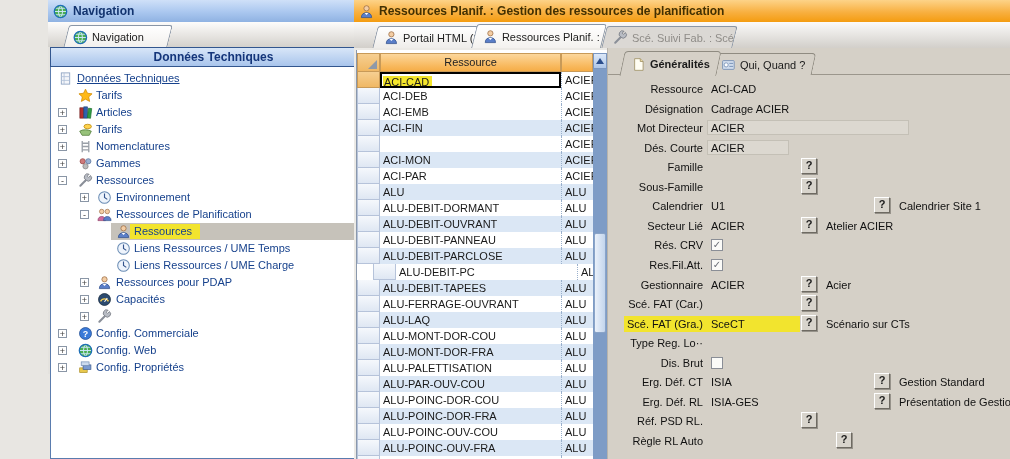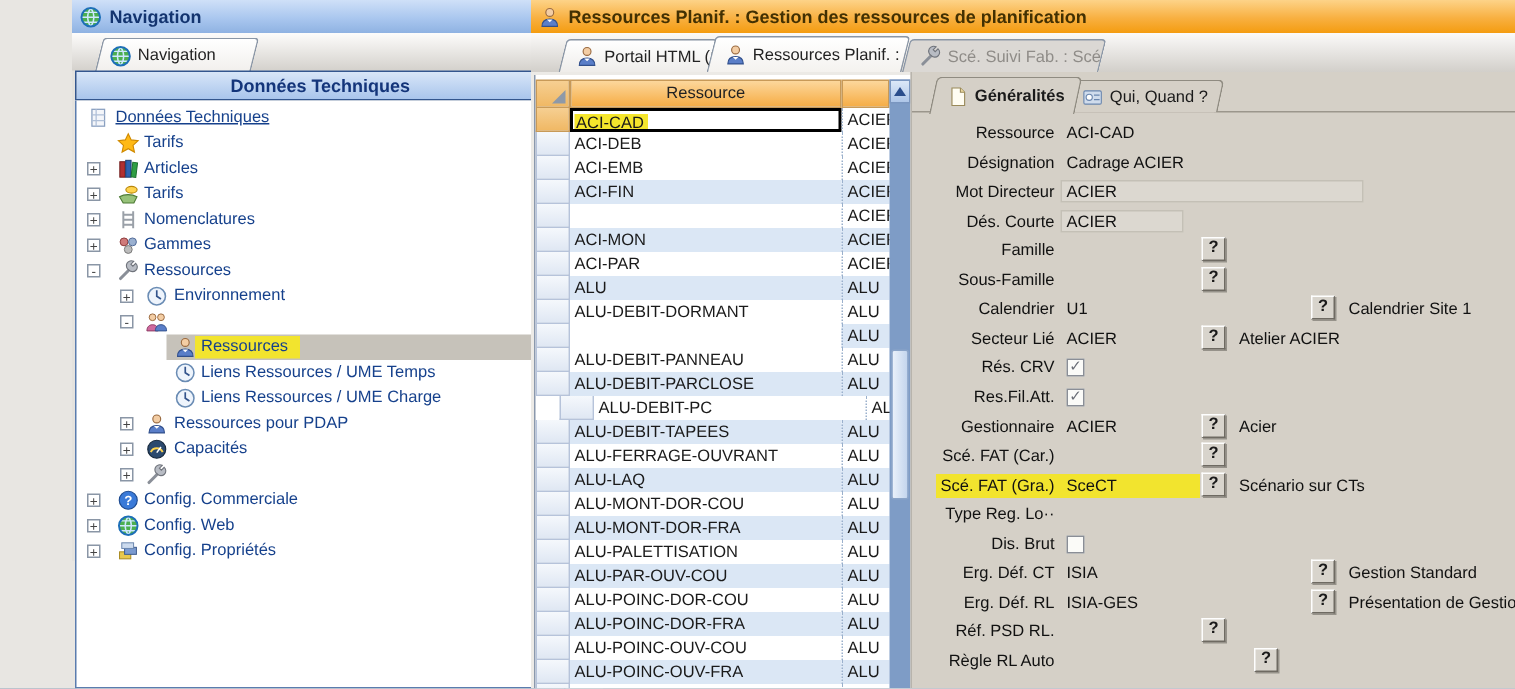--- a/index.html
+++ b/index.html
@@ -237,20 +237,21 @@
         <div class="tree-row" style="top: 139px;">
           <div class="exp" style="left: 29px;">-</div>
           <span class="icon ticon" style="left: 46px;">
             <svg viewBox="0 0 16 16">
               <circle cx="5" cy="4.8" r="2.4" fill="#f3cda4" stroke="#9a6a40" stroke-width=".7"></circle>
               <circle cx="11" cy="4.8" r="2.4" fill="#f3cda4" stroke="#9a6a40" stroke-width=".7"></circle>
               <path d="M1 14.5c0-3 1.8-4.4 4-4.4s4 1.4 4 4.4z" fill="#cf6a9e" stroke="#8c3a64" stroke-width=".7"></path>
               <path d="M7 14.5c0-3 1.8-4.4 4-4.4s4 1.4 4 4.4z" fill="#5a7ec8" stroke="#32508c" stroke-width=".7"></path>
             </svg>
           </span>
+          <span class="lbl" style="left: 65px;">Ressources de Planification</span>
         </div>
         <div class="tree-row" style="top: 156px;">
           <div class="selbar"></div>
           <div class="hly" style="left: 79px; width: 70px;"></div>
           <span class="icon ticon" style="left: 65px;">
             <svg viewBox="0 0 16 16">
               <circle cx="8" cy="4.6" r="2.8" fill="#f3cda4" stroke="#9a6a40" stroke-width=".8"></circle>
               <path d="M2.5 14.5c0-3.8 2.6-5.2 5.5-5.2s5.5 1.4 5.5 5.2z" fill="#5a7ec8" stroke="#32508c" stroke-width=".8"></path>
               <path d="M6 9.6l2 2 2-2" fill="#fff"></path>
             </svg>
@@ -533,20 +534,21 @@
             <div class="t-c1">ALU</div>
             <div class="t-c2">ALU</div>
           </div>
           <div class="t-row" style="top: 150px;">
             <div class="t-rh"></div>
             <div class="t-c1">ALU-DEBIT-DORMANT</div>
             <div class="t-c2">ALU</div>
           </div>
           <div class="t-row blue" style="top: 166px;">
             <div class="t-rh"></div>
+            <div class="t-c1">ALU-DEBIT-OUVRANT</div>
             <div class="t-c2">ALU</div>
           </div>
           <div class="t-row" style="top: 182px;">
             <div class="t-rh"></div>
             <div class="t-c1">ALU-DEBIT-PANNEAU</div>
             <div class="t-c2">ALU</div>
           </div>
           <div class="t-row blue" style="top: 198px;">
             <div class="t-rh"></div>
             <div class="t-c1">ALU-DEBIT-PARCLOSE</div>

